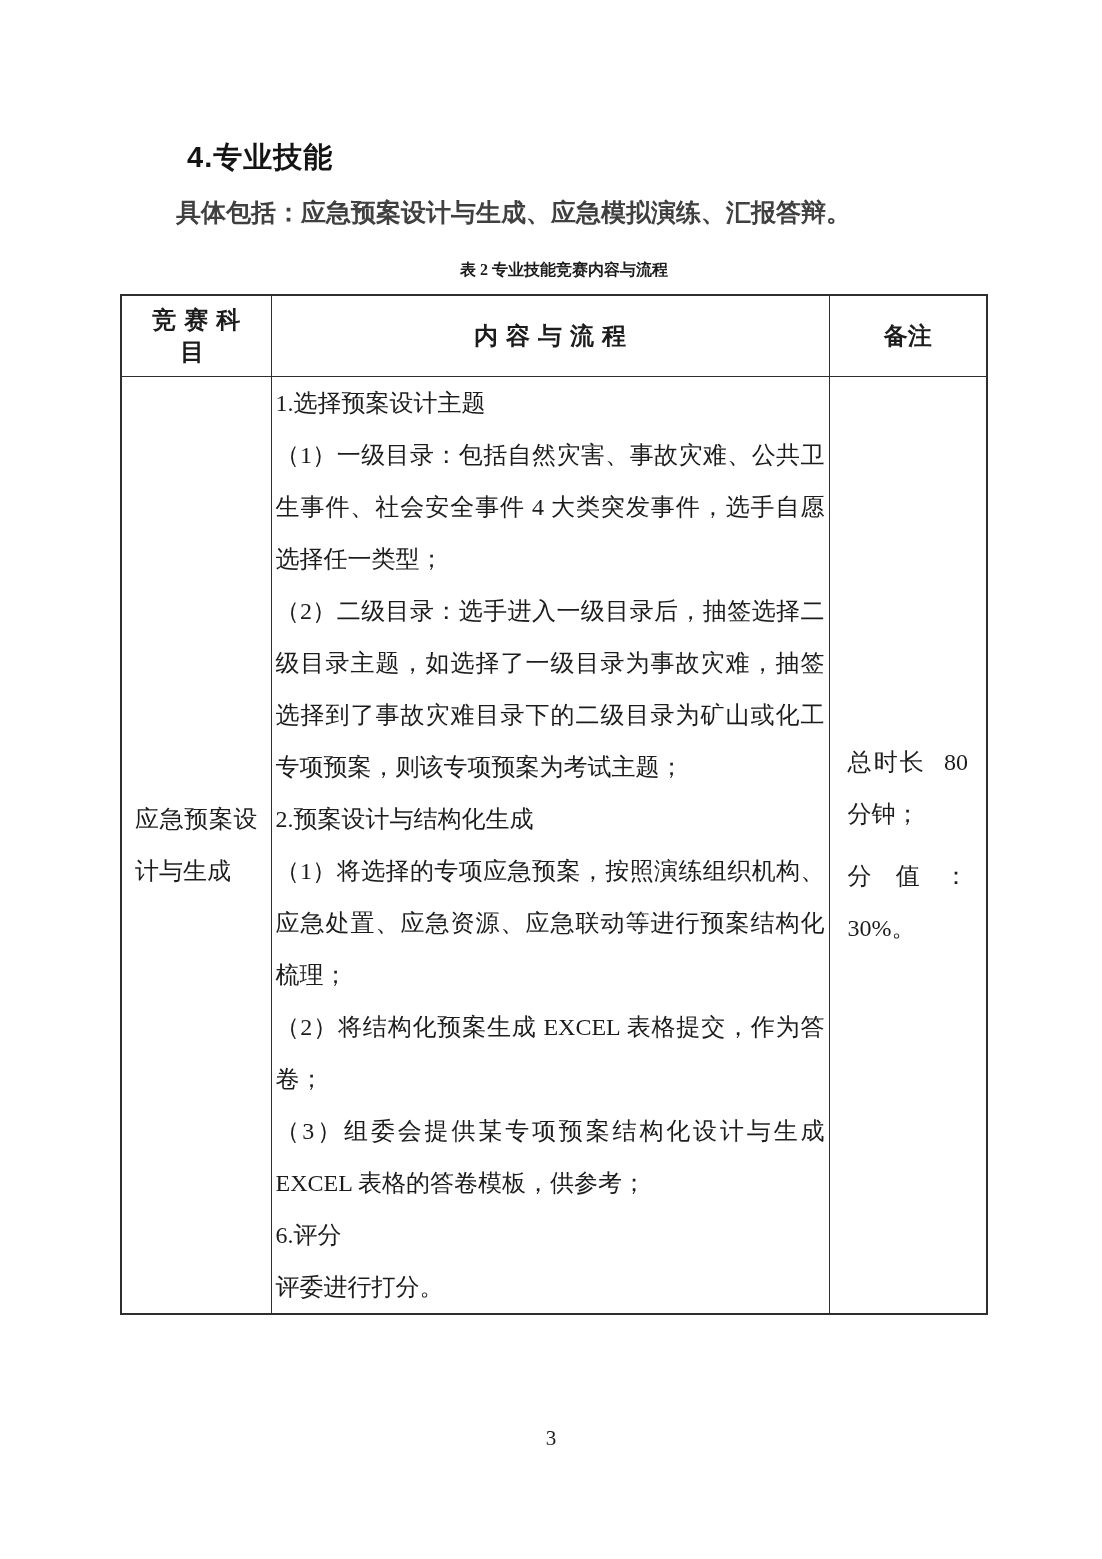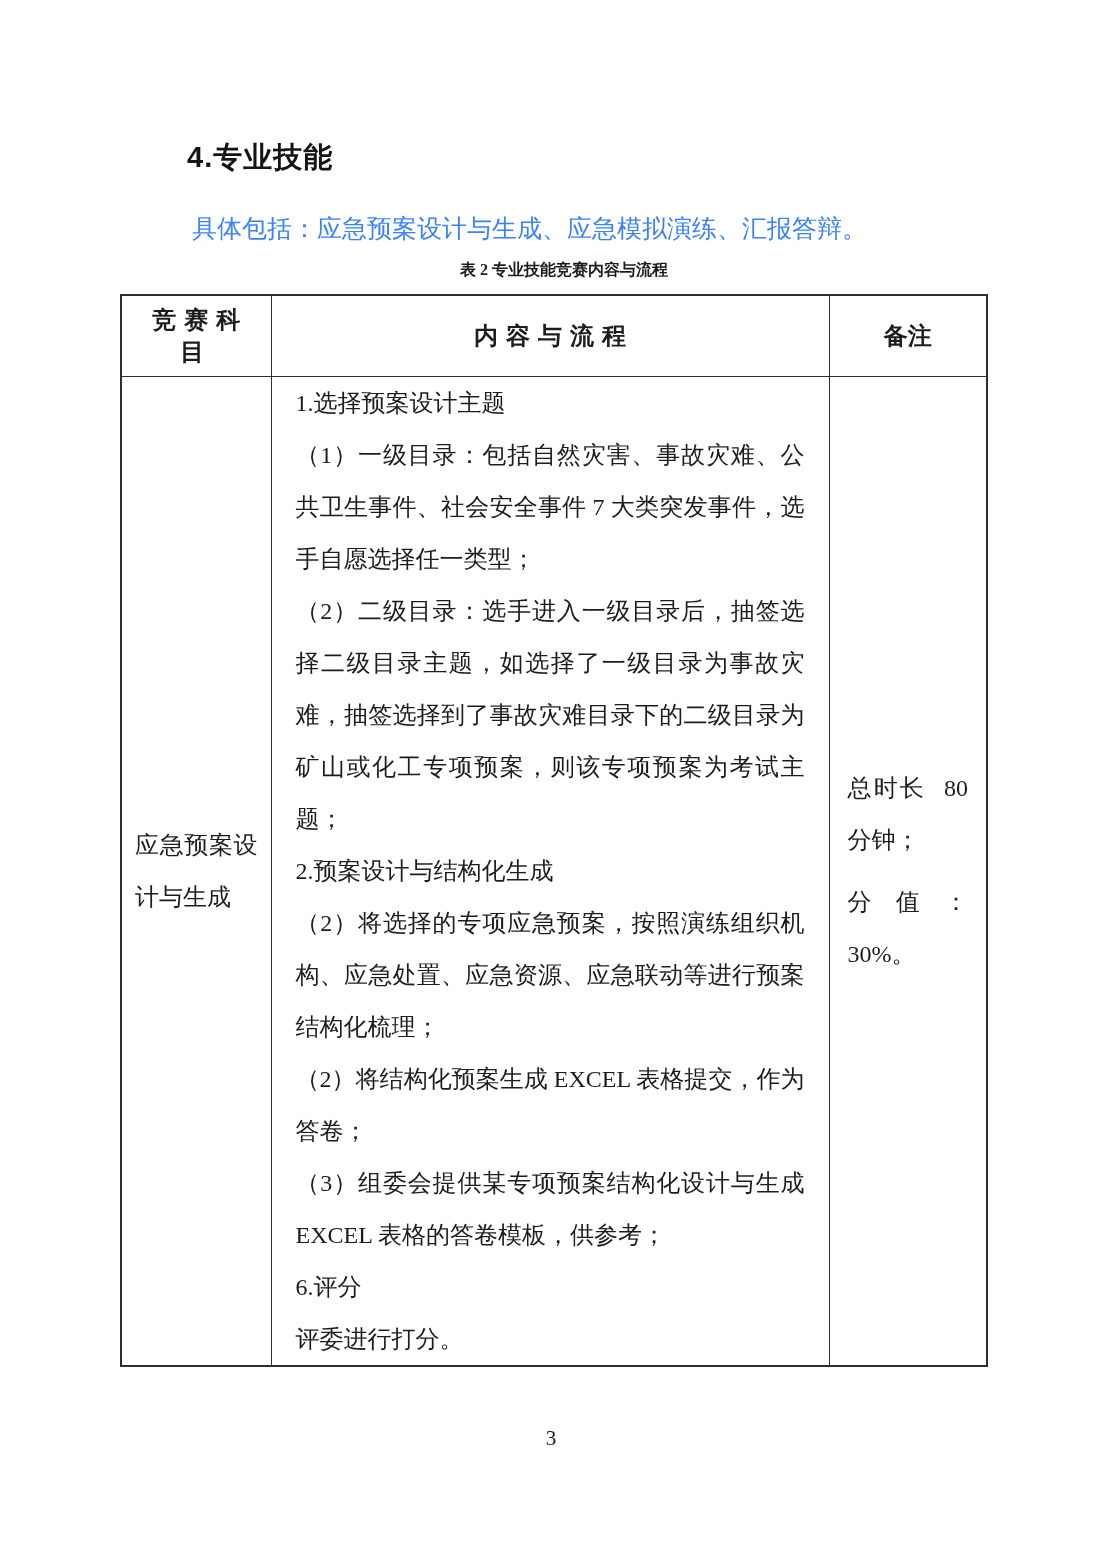--- a/index.html
+++ b/index.html
@@ -19,23 +19,23 @@
   }
   .page { position: absolute; inset: 0; background: var(--bg); }
 
   .heading {
     position: absolute; left: 187px; top: 138px; margin: 0;
     font-family: "Liberation Sans", sans-serif;
     font-weight: 700; font-size: 29px; color: #141414;
     letter-spacing: 1px;
   }
   .intro {
-    position: absolute; left: 176px; top: 196px; margin: 16px;
+    position: absolute; left: 176px; top: 196px; margin: 0;
     font-family: "Liberation Sans", sans-serif;
-    font-size: 25px; color: #3b82f6;
+    font-size: 25px; color: #404040; font-weight: bold;
   }
   .table-caption {
     position: absolute; left: 0; top: 247px; width: 100%;
     text-align: center; margin: 13px;
     font-family: "Liberation Serif", serif;
     font-weight: 700; font-size: 16px;
   }
 
   .table-wrap { position: absolute; left: 120px; top: 294px; }
   table.skills {
@@ -46,21 +46,21 @@
   table.skills th, table.skills td { border: 1px solid var(--border); }
   table.skills thead th {
     height: 50px; font-size: 24px; font-weight: 700;
     text-align: center; vertical-align: middle;
     padding: 8px;
     margin-top: 30px;
   }
   th.spread { letter-spacing: 8px; text-indent: 8px; }
   table.skills td { font-size: 24px; line-height: 52px; color: var(--text); }
   td.subject-cell { vertical-align: middle; text-align: justify; padding: 6px 13px; }
-  td.content-cell { vertical-align: top; padding: 0 24px; }
+  td.content-cell { vertical-align: top; padding: 0 4px; }
   td.content-cell p { margin: 0; text-align: justify; }
   td.remarks-cell { vertical-align: middle; padding: 0 8px; }
   td.remarks-cell p { margin: 10px; text-align: justify; word-spacing: 10px; }
 
   .page-number {
     position: absolute; left: 0; top: 1426px; width: 100%;
     text-align: center; font-size: 21px; margin: 0;
   }
 </style>
 </head>
@@ -86,24 +86,24 @@
           <th class="spread">竞赛科目</th>
           <th class="spread">内容与流程</th>
           <th>备注</th>
         </tr>
       </thead>
       <tbody>
         <tr>
           <td class="subject-cell">应急预案设计与生成</td>
           <td class="content-cell">
             <p>1.选择预案设计主题</p>
-            <p>（1）一级目录：包括自然灾害、事故灾难、公共卫生事件、社会安全事件 7 大类突发事件，选手自愿选择任一类型；</p>
+            <p>（1）一级目录：包括自然灾害、事故灾难、公共卫生事件、社会安全事件 4 大类突发事件，选手自愿选择任一类型；</p>
             <p>（2）二级目录：选手进入一级目录后，抽签选择二级目录主题，如选择了一级目录为事故灾难，抽签选择到了事故灾难目录下的二级目录为矿山或化工专项预案，则该专项预案为考试主题；</p>
             <p>2.预案设计与结构化生成</p>
-            <p>（2）将选择的专项应急预案，按照演练组织机构、应急处置、应急资源、应急联动等进行预案结构化梳理；</p>
+            <p>（1）将选择的专项应急预案，按照演练组织机构、应急处置、应急资源、应急联动等进行预案结构化梳理；</p>
             <p>（2）将结构化预案生成 EXCEL 表格提交，作为答卷；</p>
             <p>（3）组委会提供某专项预案结构化设计与生成 EXCEL 表格的答卷模板，供参考；</p>
             <p>6.评分</p>
             <p>评委进行打分。</p>
           </td>
           <td class="remarks-cell">
             <p>总时长 80 分钟；</p>
             <p>分值：30%。</p>
           </td>
         </tr>

